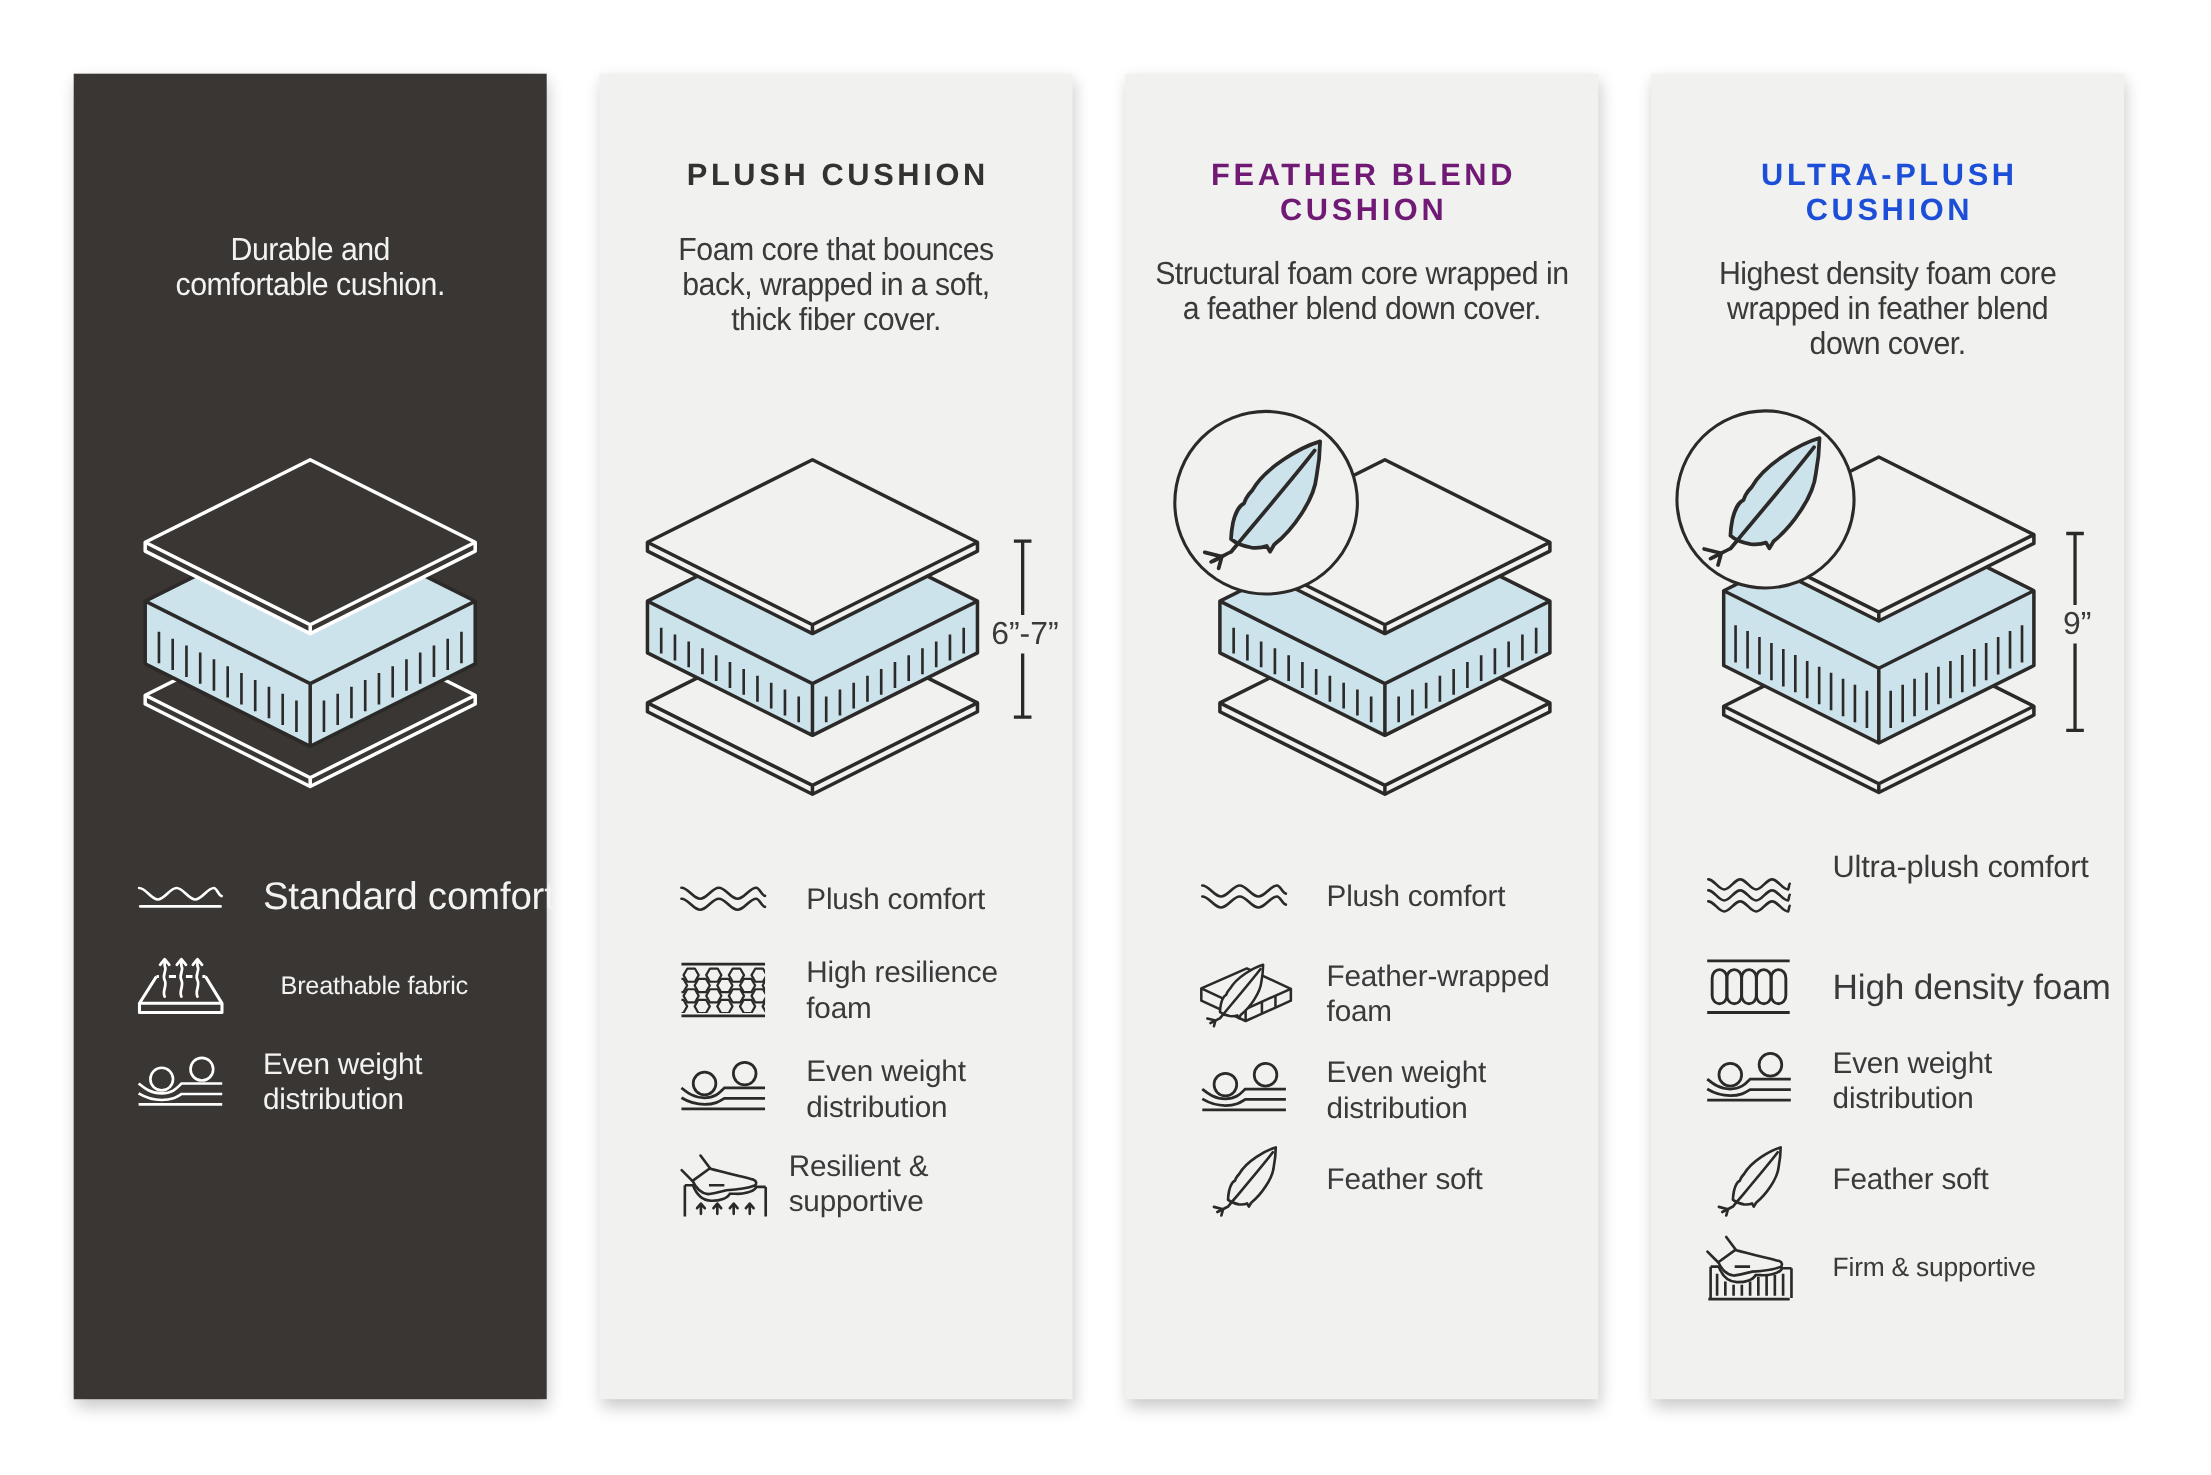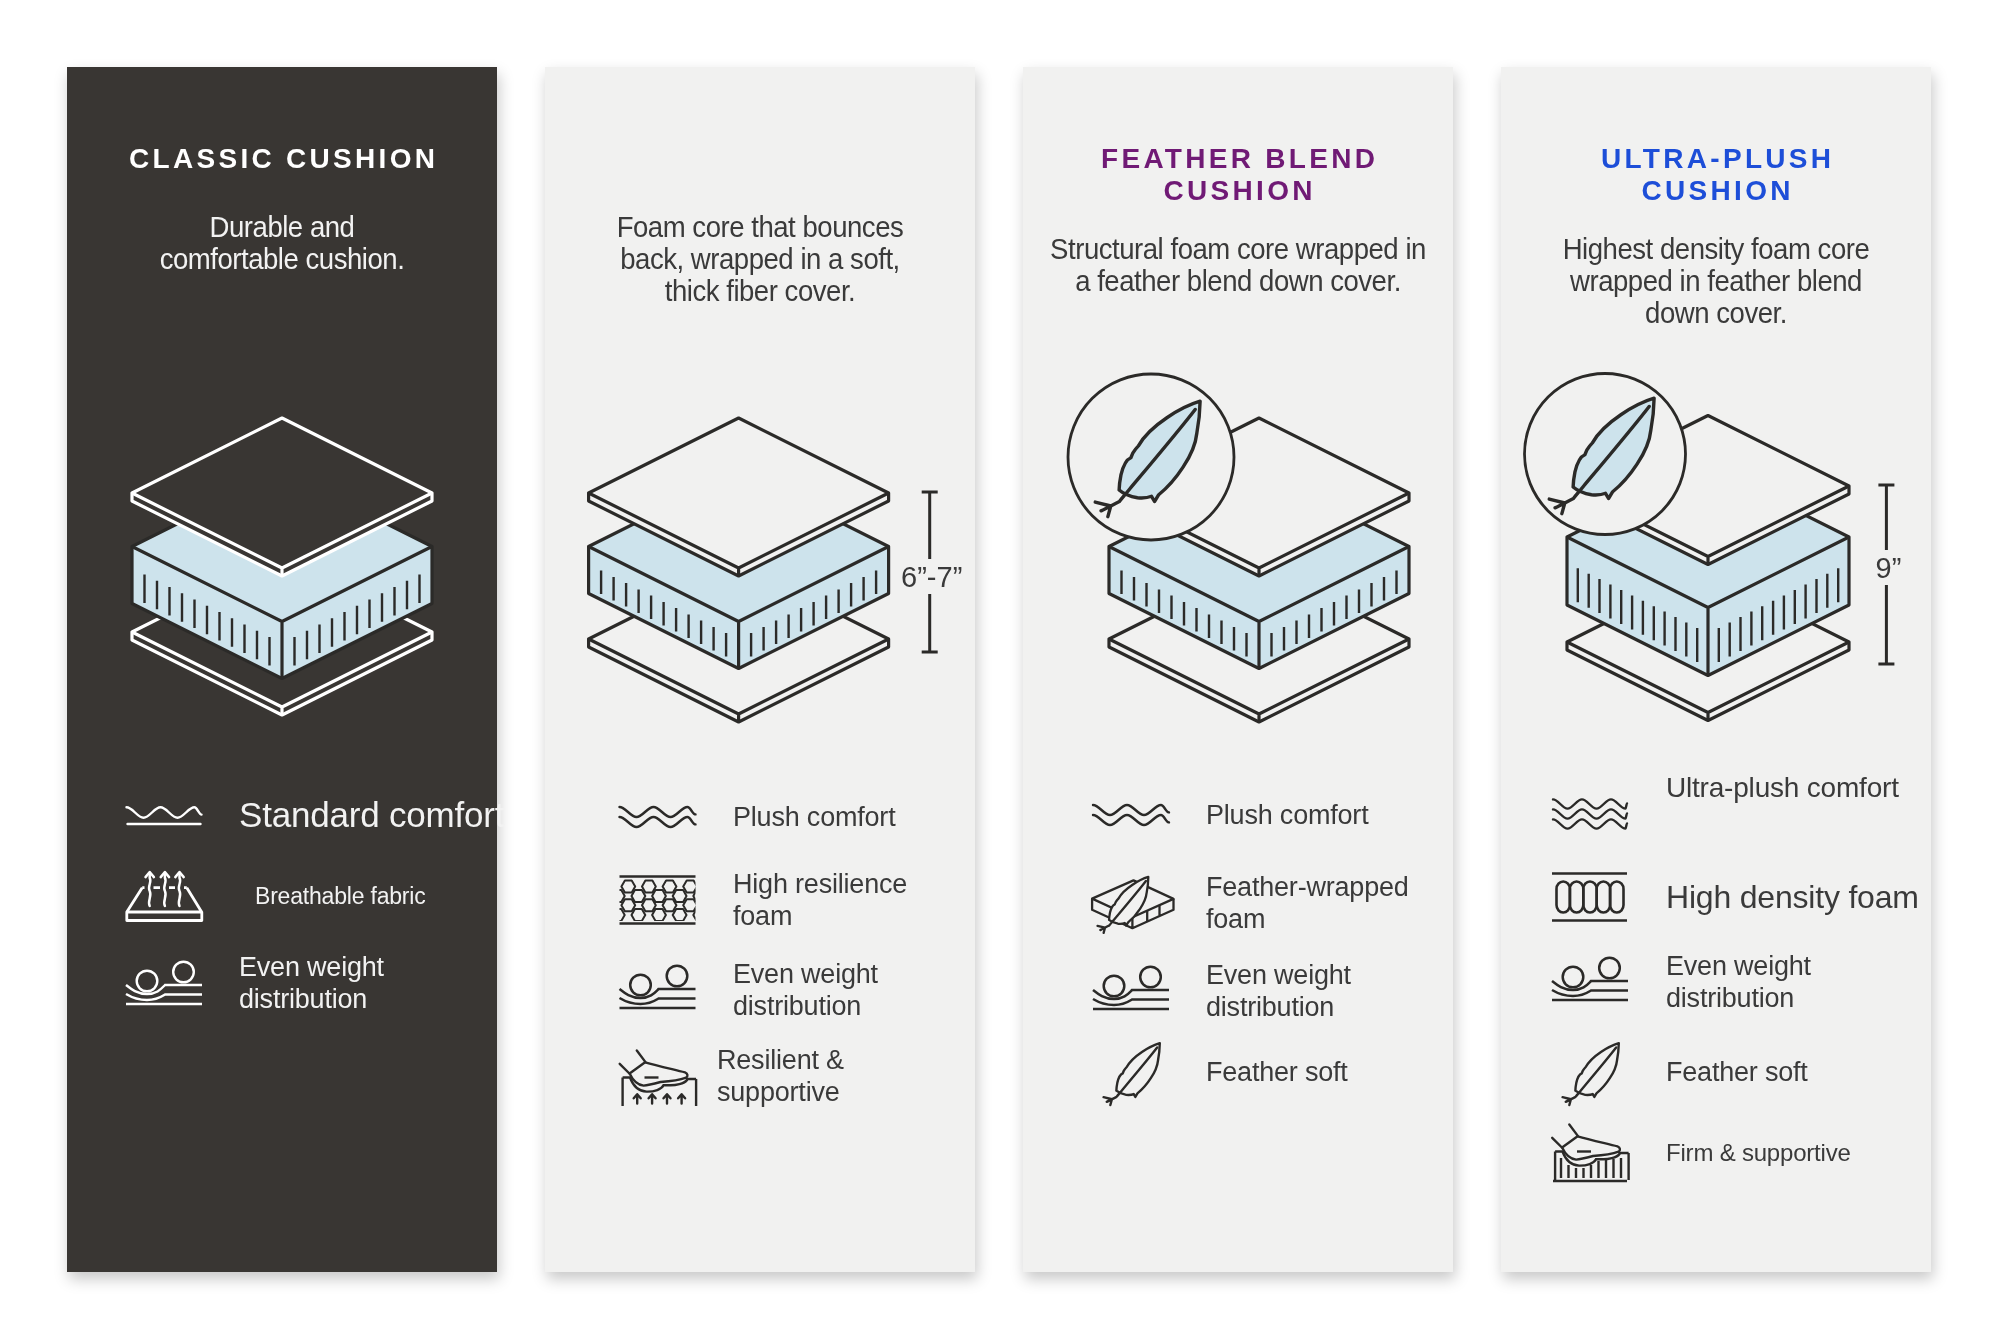--- a/index.html
+++ b/index.html
@@ -35,21 +35,20 @@
         <path d="M11.3,-18.9 L15.5,-24 L19.7,-18.9" fill="none" stroke="#fff" stroke-width="2.5" stroke-linecap="round" stroke-linejoin="round"></path>
       </g>
       <g transform="translate(97,919)">
         <circle cx="-17" cy="-5" r="10.3" fill="none" stroke="#ffffff" stroke-width="2.4"></circle>
         <circle cx="19.5" cy="-14" r="10.3" fill="none" stroke="#ffffff" stroke-width="2.4"></circle>
         <path d="M-38,-1 C-33,3 -27,8 -17,8 C-7,8 -3,3 1,-1 L3,-1 L38,-1" fill="none" stroke="#ffffff" stroke-width="2.4"></path>
         <path d="M-38,8 C-33,11 -27,14 -17,14 C-7,14 -3,11 1,8.5 L3,8.5 L38,8.5" fill="none" stroke="#ffffff" stroke-width="2.4"></path>
         <path d="M-38,18 L38,18" fill="none" stroke="#ffffff" stroke-width="2.4"></path>
       </g>
     </svg>
-    <div class="title" style="color:#ffffff">CLASSIC CUSHION</div>
     <div class="desc" style="top:144px">Durable and<br>comfortable cushion.</div>
     <div style="position:absolute;left:172px;top:732px;font-size:35px;line-height:32px;letter-spacing:-0.2px;white-space:nowrap">Standard comfort</div>
     <div style="position:absolute;left:188px;top:813px;font-size:23px;line-height:32px;letter-spacing:-0.2px;white-space:nowrap">Breathable fabric</div>
     <div style="position:absolute;left:172px;top:884px;font-size:27px;line-height:32px;letter-spacing:-0.2px;white-space:nowrap">Even weight<br>distribution</div>
   </div>
 <div class="card" style="left:545px">
     <svg width="430" height="1205" viewBox="0 0 430 1205" style="position:absolute;left:0;top:0">
       <path d="M193.6,497 L343.6,572 L343.6,580 L193.6,655 L43.599999999999994,580 L43.599999999999994,572 Z" fill="#f1f1f0" stroke="#2b2a28" stroke-width="3.2" stroke-linejoin="round"></path>
       <path d="M43.599999999999994,572 L193.6,647 L343.6,572 M193.6,647 L193.6,655" fill="none" stroke="#2b2a28" stroke-width="3.2" stroke-linejoin="round"></path>
       <path d="M193.6,404.5 L343.6,479.5 L343.6,526.5 L193.6,601.5 L43.599999999999994,526.5 L43.599999999999994,479.5 Z" fill="#cde3ec" stroke="#2b2a28" stroke-width="3.2" stroke-linejoin="round"></path>
@@ -101,20 +100,21 @@
         <path d="M-12.4,-13.7 C-1,-10.5 14,-7 27.5,-3.6 C30.5,-2.6 30.6,0.6 28.6,1.7 C21,4.6 10,5.6 3,6 C-3,7.6 -9.5,9.3 -13.9,9.6 C-20.3,8.9 -25.3,3 -27.9,-2.5 Z" fill="none" stroke="#2b2a28" stroke-width="2.4" stroke-linejoin="round"></path>
         <path d="M-13,1.5 L1,1.5" stroke="#2b2a28" stroke-width="2.4"></path>
         <path d="M-34.9,1.5 L-27.5,1.5 C-24.5,9.5 -19,15.3 -11,15.6 C-3,15.8 4,13.3 6,9.2 L10.4,9.2 C18,9.8 27,7.6 29.5,4 L29.5,3 L38.6,3" fill="none" stroke="#2b2a28" stroke-width="2.4"></path>
         <path d="M-34.9,1.5 L-34.9,30 M38.6,3 L38.6,30" stroke="#2b2a28" stroke-width="2.4"></path>
         <path d="M-20.3,27.5 L-20.3,19.5 M-23.8,22.3 L-20.3,18.2 L-16.8,22.3" fill="none" stroke="#2b2a28" stroke-width="2.4" stroke-linecap="round" stroke-linejoin="round"></path>
         <path d="M-5.4,27.5 L-5.4,19.5 M-8.9,22.3 L-5.4,18.2 L-1.9000000000000004,22.3" fill="none" stroke="#2b2a28" stroke-width="2.4" stroke-linecap="round" stroke-linejoin="round"></path>
         <path d="M9.5,27.5 L9.5,19.5 M6.0,22.3 L9.5,18.2 L13.0,22.3" fill="none" stroke="#2b2a28" stroke-width="2.4" stroke-linecap="round" stroke-linejoin="round"></path>
         <path d="M24.1,27.5 L24.1,19.5 M20.6,22.3 L24.1,18.2 L27.6,22.3" fill="none" stroke="#2b2a28" stroke-width="2.4" stroke-linecap="round" stroke-linejoin="round"></path>
       </g>
     </svg>
+    <div class="title" style="color:#333231">PLUSH CUSHION</div>
     <div class="desc" style="top:144px">Foam core that bounces<br>back, wrapped in a soft,<br>thick fiber cover.</div>
     <div style="position:absolute;left:188px;top:734px;font-size:27px;line-height:32px;letter-spacing:-0.2px;white-space:nowrap">Plush comfort</div>
     <div style="position:absolute;left:188px;top:801px;font-size:27px;line-height:32px;letter-spacing:-0.2px;white-space:nowrap">High resilience<br>foam</div>
     <div style="position:absolute;left:188px;top:891px;font-size:27px;line-height:32px;letter-spacing:-0.2px;white-space:nowrap">Even weight<br>distribution</div>
     <div style="position:absolute;left:172px;top:977px;font-size:27px;line-height:32px;letter-spacing:-0.2px;white-space:nowrap">Resilient &amp;<br>supportive</div>
   </div>
 <div class="card" style="left:1023px">
     <svg width="430" height="1205" viewBox="0 0 430 1205" style="position:absolute;left:0;top:0">
       <path d="M236,497 L386,572 L386,580 L236,655 L86,580 L86,572 Z" fill="#f1f1f0" stroke="#2b2a28" stroke-width="3.2" stroke-linejoin="round"></path>
       <path d="M86,572 L236,647 L386,572 M236,647 L236,655" fill="none" stroke="#2b2a28" stroke-width="3.2" stroke-linejoin="round"></path>

